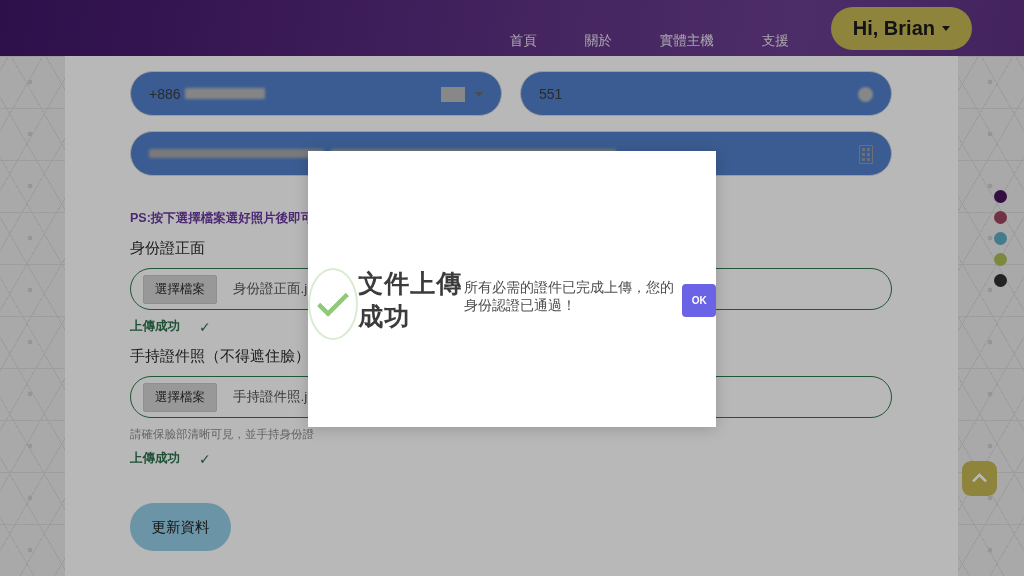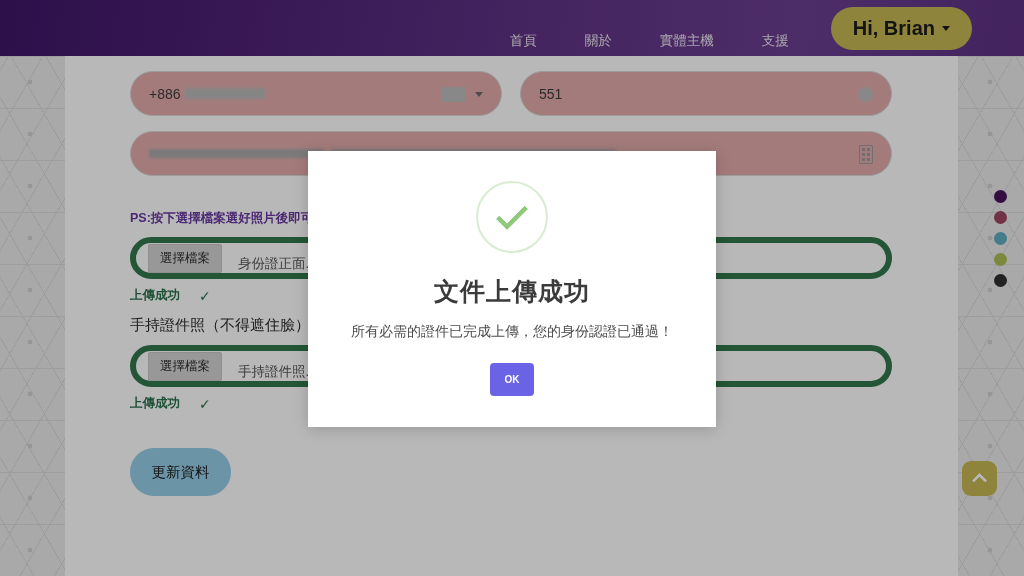--- a/index.html
+++ b/index.html
@@ -92,21 +92,21 @@
     display: flex; gap: 18px; padding-top: 15px;
   }
   .field {
     height: 45px;
     border: 1px solid #d8d8d8;
     border-radius: 24px;
     display: flex; align-items: center;
     padding: 8px 18px;
     font-size: 14px;
     color: #3a3a3a;
-    background: #fca5a5;
+    background: #3b82f6;
     position: relative;
   }
   .field.half { width: 372px; }
   .field.full { width: 762px; }
 
   .redact {
     display: inline-block;
     height: 11px;
     background: #b9b9b9;
     border-radius: 1px;
@@ -162,23 +162,23 @@
   }
   .doc-label {
     margin-top: 12px;
     font-size: 15px;
     color: #2b2b2b;
   }
   .file-field {
     margin-top: 10px;
     height: 42px;
     width: 762px;
-    border: 6px solid #15803d;
+    border: 1px solid #15803d;
     border-radius: 24px;
-    display: flex; align-items: flex-end;
+    display: flex; align-items: center;
     padding-left: 12px;
   }
   .choose-btn {
     background: #d3d3d3;
     border: 1px solid #c6c6c6;
     color: #2a2a2a;
     font-size: 12.5px;
     padding: 5px 11px;
     border-radius: 2px;
     cursor: pointer;
@@ -243,21 +243,21 @@
   }
 
   
   .modal {
     position: absolute;
     left: 308px; top: 151px;
     width: 408px; height: 276px;
     background: #ffffff;
     z-index: 20;
     box-shadow: 0 2px 14px rgba(0,0,0,0.18);
-    display: flex; flex-direction: column;
+    display: flex; 
     align-items: center;
   }
   .check-wrap {
     margin-top: 30px;
     width: 72px; height: 72px;
     border-radius: 50%;
     border: 2px solid #d9ecd2;
     display: flex; align-items: center; justify-content: center;
   }
   .check-mark {
@@ -321,35 +321,37 @@
         <div class="field full">
           <span class="redact-line" style="width:175px;"></span>
           <span class="redact-line" style="width:285px;margin-left:7px;"></span>
           <span class="bldg-icon"></span>
         </div>
       </div>
 
       <div class="ps-note">PS:按下選擇檔案選好照片後即可上傳</div>
 
       
+      <div class="doc-label">身份證正面</div>
       <div class="file-field">
         <button class="choose-btn">選擇檔案</button>
         <span class="file-name">身份證正面.jpg</span>
       </div>
       <div class="upload-ok">
         <span>上傳成功</span>
         <span class="ok-check">✓</span>
       </div>
 
       
       <div class="doc-label">手持證件照（不得遮住臉）</div>
       <div class="file-field">
         <button class="choose-btn">選擇檔案</button>
         <span class="file-name">手持證件照.jpg</span>
       </div>
+      <div class="hint-text">請確保臉部清晰可見，並手持身份證</div>
       <div class="upload-ok">
         <span>上傳成功</span>
         <span class="ok-check">✓</span>
       </div>
 
       <button class="update-btn">更新資料</button>
     </div>
   </div>
 
   <div class="dot-stack">

